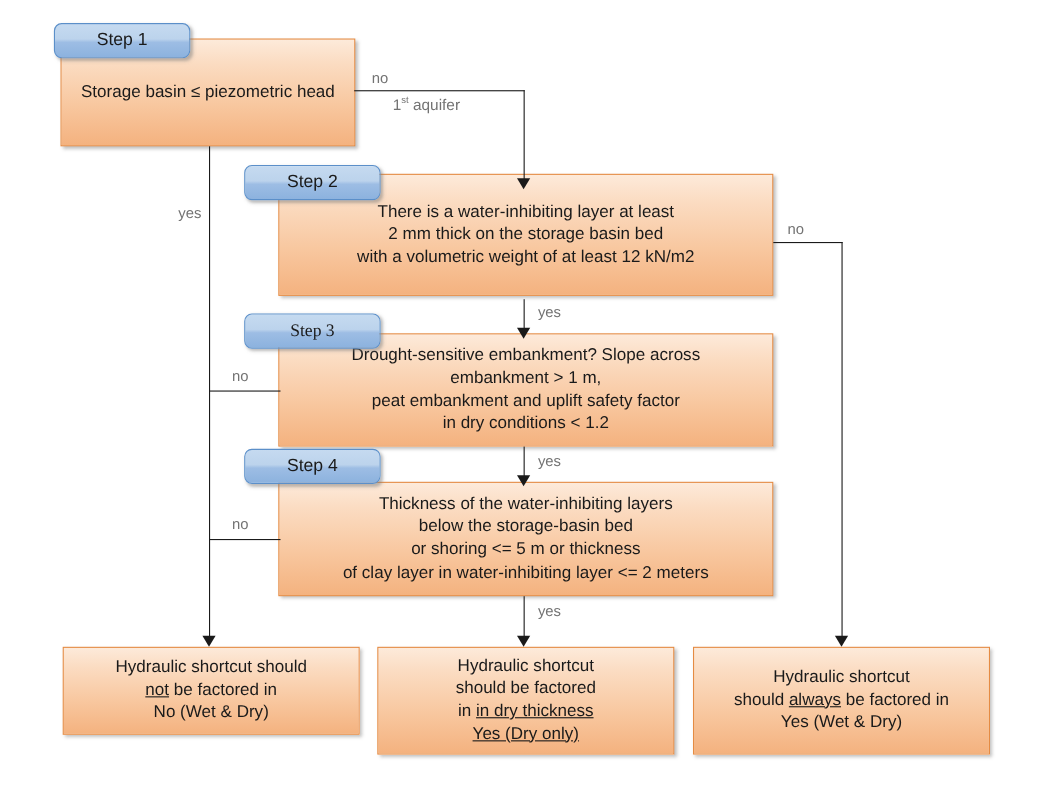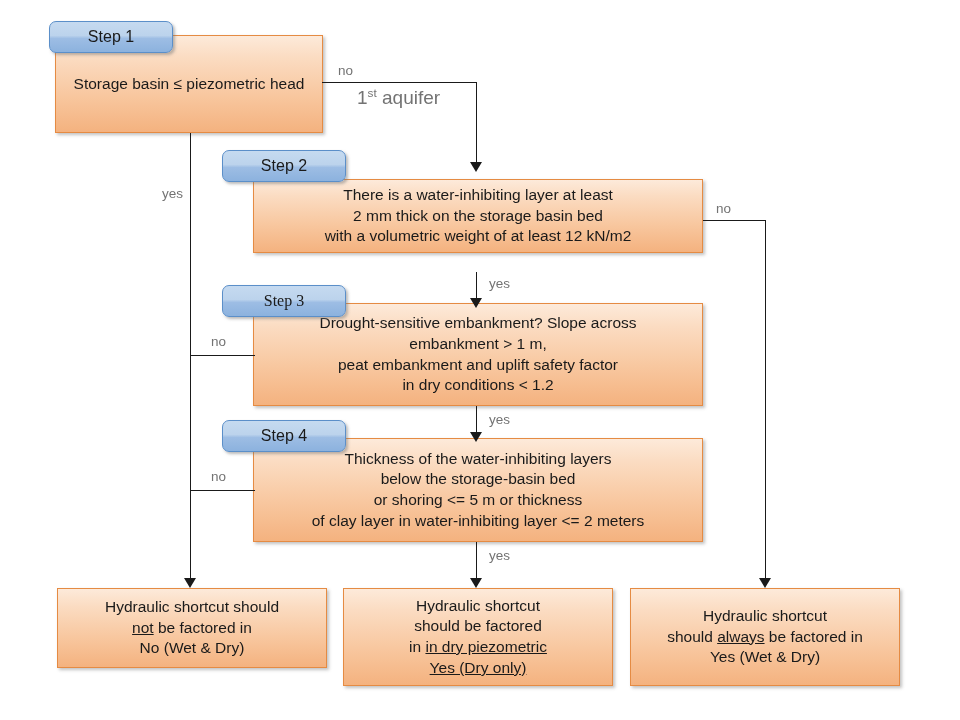--- a/index.html
+++ b/index.html
@@ -80,21 +80,21 @@
     z-index: 4;
   }
   .elabel {
     position: absolute;
     font-size: 13.5px;
     color: #737373;
     white-space: nowrap;
     z-index: 4;
   }
   .elabel.big {
-    font-size: 19px;
+    font-size: 14px;
   }
   .elabel sup {
     font-size: 0.62em;
     vertical-align: super;
   }
 </style>
 </head>
 <body>
 
 <div id="canvas">
@@ -134,21 +134,21 @@
 
   <div class="obox" id="box-step1" style="left:55px; top:35px; width:268px; height:98px;">
     <span class="txt">
       <span class="line">Storage basin ≤ piezometric head</span>
     </span>
   </div>
   <div class="badge" style="left:18px; top:21px; width:124px; height:32px;margin-left:31px;">
     <span>Step 1</span>
   </div>
 
-  <div class="obox" style="left:253px; top:179px; width:450px; height:74px;">
+  <div class="obox" style="left:253px; top:158px; width:450px; height:111px;">
     <span class="txt">
       <span class="line">There is a water-inhibiting layer at least</span>
       <span class="line">2 mm thick on the storage basin bed</span>
       <span class="line">with a volumetric weight of at least 12 kN/m2</span>
     </span>
   </div>
   <div class="badge" style="left:222px; top:150px; width:124px; height:32px;">
     <span>Step 2</span>
   </div>
 
@@ -165,37 +165,37 @@
   </div>
 
   <div class="obox" style="left:253px; top:438px; width:450px; height:104px;">
     <span class="txt">
       <span class="line">Thickness of the water-inhibiting layers</span>
       <span class="line">below the storage-basin bed</span>
       <span class="line">or shoring &lt;= 5 m or thickness</span>
       <span class="line">of clay layer in water-inhibiting layer &lt;= 2 meters</span>
     </span>
   </div>
-  <div class="badge" style="left:222px; top:420px; width:124px; height:32px;">
+  <div class="badge" style="left:222px; top:408px; width:124px; height:32px;">
     <span>Step 4</span>
   </div>
 
   <div class="obox" style="left:57px; top:588px; width:270px; height:80px;">
     <span class="txt">
       <span class="line">Hydraulic shortcut should</span>
       <span class="line"><u>not</u><span> be factored in</span></span>
       <span class="line">No (Wet &amp; Dry)</span>
     </span>
   </div>
 
   <div class="obox" style="left:343px; top:588px; width:270px; height:98px;">
     <span class="txt">
       <span class="line">Hydraulic shortcut</span>
       <span class="line">should be factored</span>
-      <span class="line"><span>in </span><u>in dry piezometric</u></span>
+      <span class="line"><span>in </span><u>in dry thickness</u></span>
       <span class="line"><u>Yes (Dry only)</u></span>
     </span>
   </div>
 
   <div class="obox" style="left:630px; top:588px; width:270px; height:98px;">
     <span class="txt">
       <span class="line">Hydraulic shortcut</span>
       <span class="line"><span>should </span><u>always</u><span> be factored in</span></span>
       <span class="line">Yes (Wet &amp; Dry)</span>
     </span>

